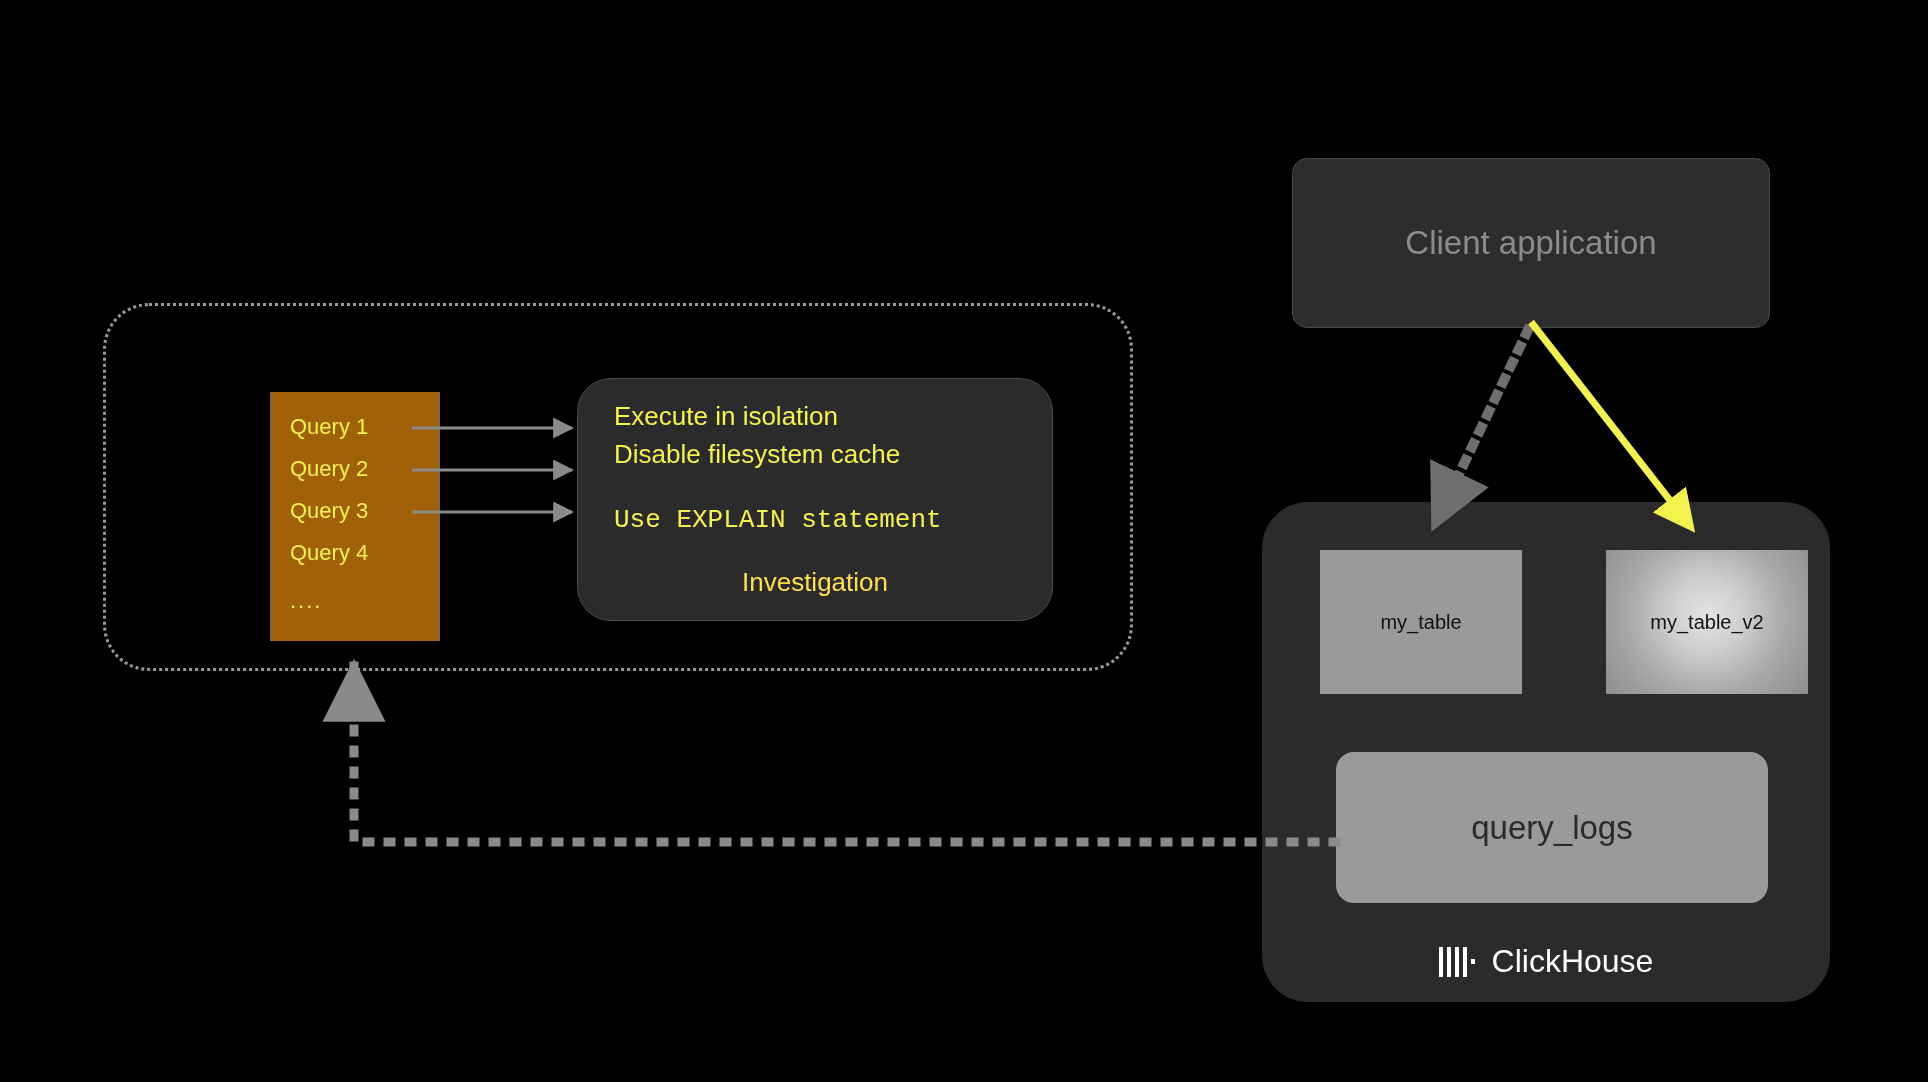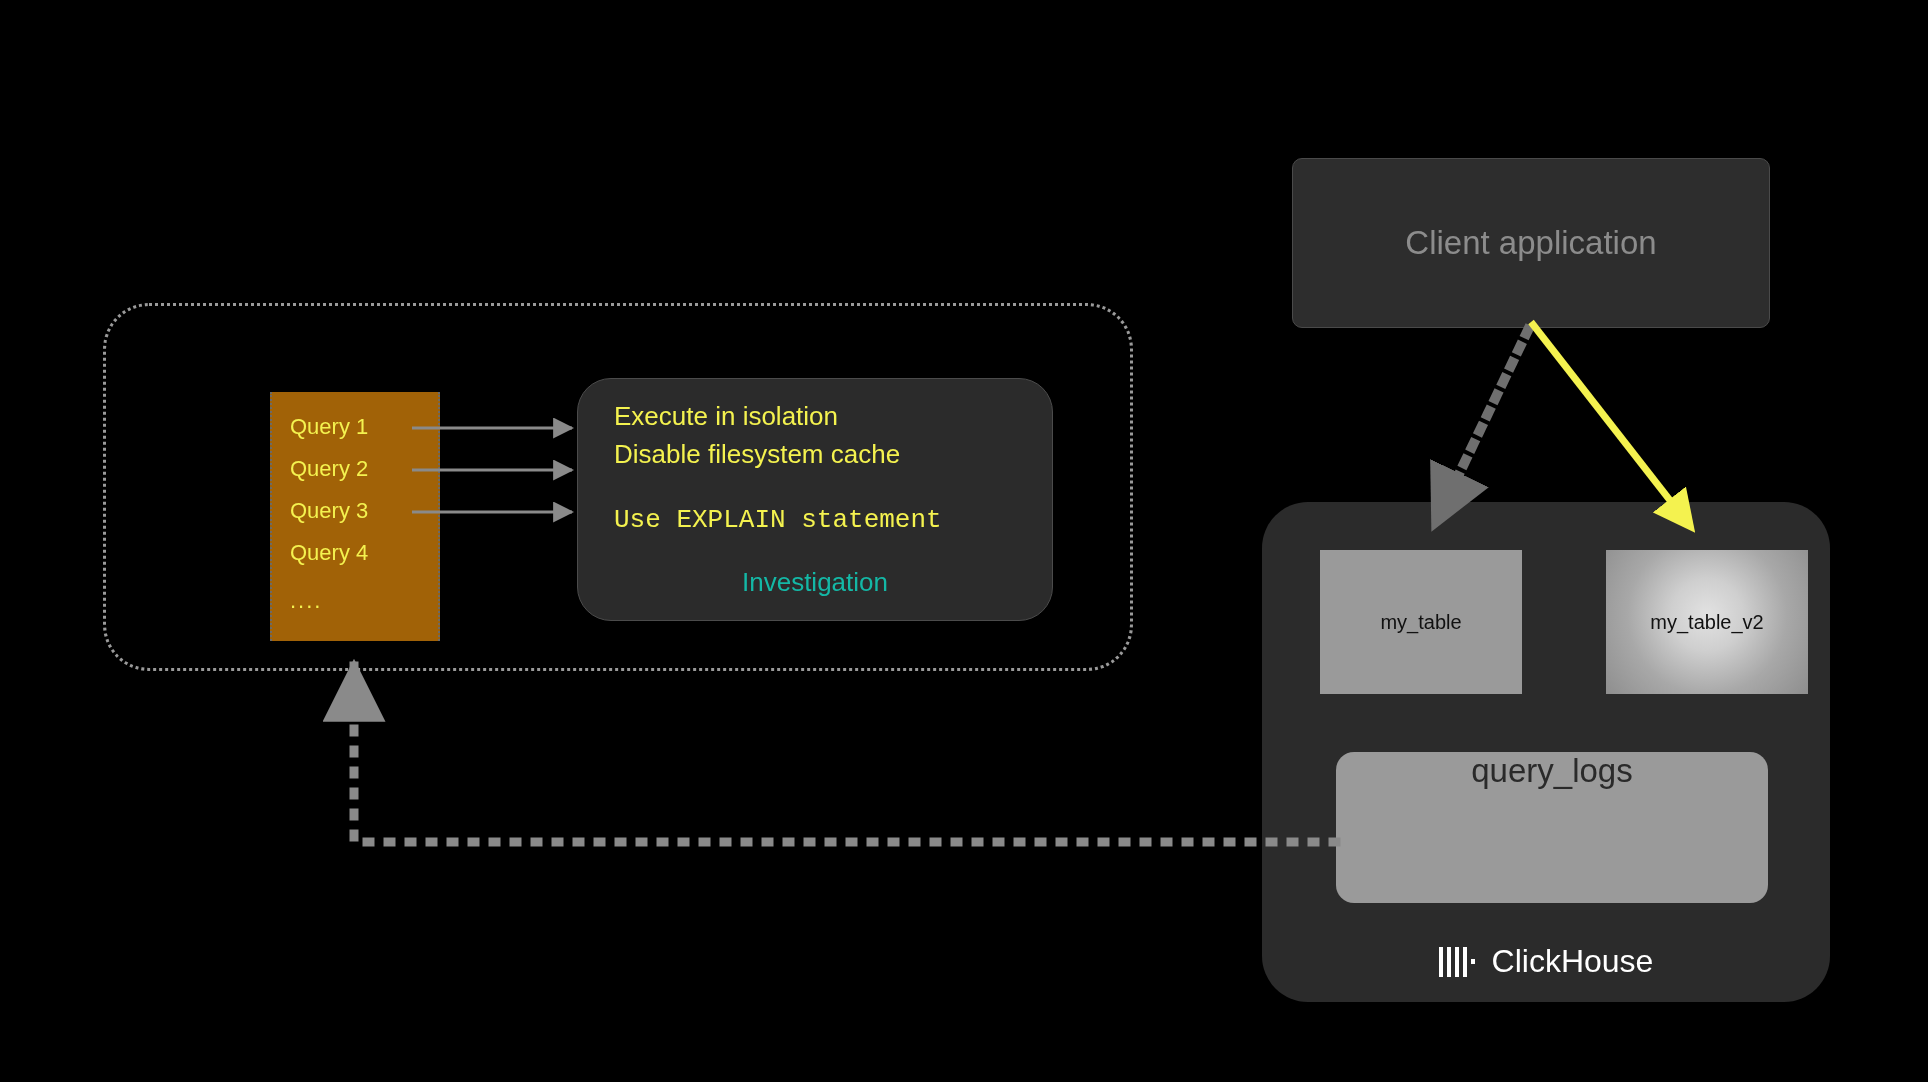--- a/index.html
+++ b/index.html
@@ -91,34 +91,34 @@
   .inv-line.spaced {
     margin-top: 28px;
     font-family: Liberation Mono, monospace;
   }
   .inv-caption {
     position: absolute;
     left: 0;
     right: 0;
     bottom: 22px;
     text-align: center;
-    color: #14b8a6;
+    color: #fde047;
     font-size: 26px;
   }
 
   
   .client-app {
     position: absolute;
     left: 1292px;
     top: 158px;
     width: 478px;
     height: 170px;
     background: #2d2d2d;
     border: 1px solid #4a4a4a;
-    border-radius: 10px;
+    border-radius: 15px;
     box-sizing: border-box;
     display: flex;
     align-items: center;
     justify-content: center;
     z-index: 3;
   }
   .client-app-label {
     color: #8c8c8c;
     font-size: 33px;
   }
@@ -157,21 +157,21 @@
   }
   .query-logs-box {
     position: absolute;
     left: 74px;
     top: 250px;
     width: 432px;
     height: 151px;
     background: #9a9a9a;
     border-radius: 18px;
     display: flex;
-    align-items: flex-start;
+    align-items: center;
     justify-content: center;
     color: #2a2a2a;
     font-size: 33px;
   }
   .ch-logo {
     position: absolute;
     left: 0;
     right: 0;
     bottom: 22px;
     display: flex;

